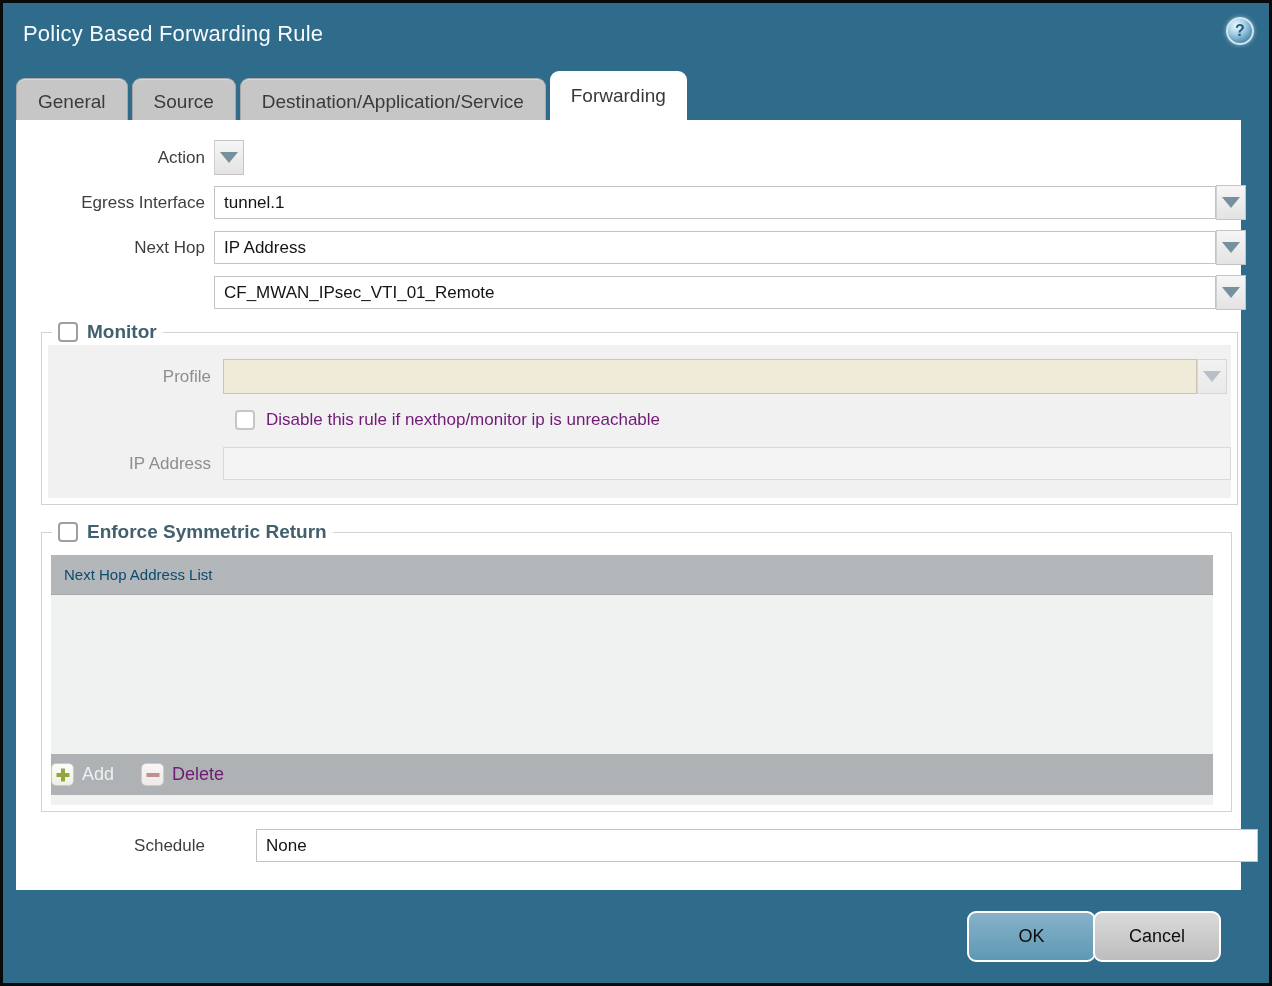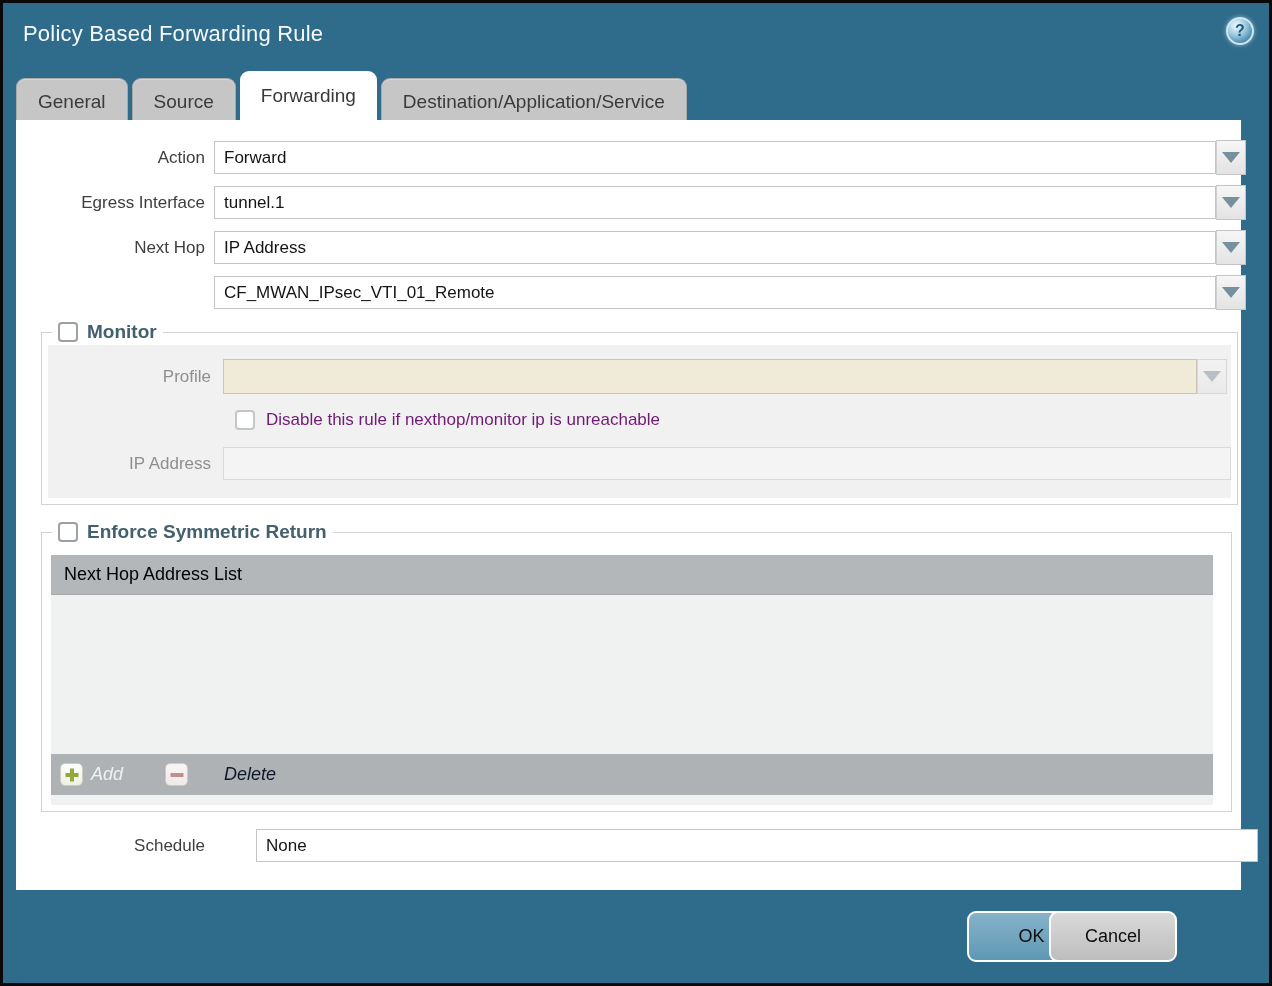--- a/index.html
+++ b/index.html
@@ -93,84 +93,81 @@
     width:974px; height:35px; background:#f0ead8; border:1px solid #ccc5b3; flex:none;
   }
   .ipbox {
     width:1008px; height:33px; background:#f4f4f5; border:1px solid #d9d9d9; flex:none;
   }
   .chkrow { display:flex; align-items:center; margin:0 0 14px 187px; height:24px; }
   .chklabel { font-size:17px; color:#701a75; margin-left:11px; }
   
   .nh-table { margin:10px 12px 0 3px; background:#f0f1f1; padding-bottom:10px; }
   .nh-head {
-    height:40px; background:#b3b7ba; color:#000000; font-size:18px;
+    height:40px; background:#b3b7ba; color:#0c4a6e; font-size:15px;
     display:flex; align-items:center; padding-left:13px;
     border-bottom:1px solid #a6aaad;
   }
   .nh-body { height:159px; background:#f0f1f1; }
   .nh-foot {
     height:41px; background:#aeb2b5; display:flex; align-items:center;
-    padding-left:9px; gap:42px;font-style:italic;
+    gap:27px;
   }
   .tbtn { display:flex; align-items:center; gap:8px; cursor:pointer; }
   .tico {
     width:23px; height:23px; border-radius:5px; position:relative; flex:none;
     background:linear-gradient(#fcfdf9,#eef0e6); border:1px solid #c9cdbf;
   }
   .tico.plus::before, .tico.plus::after {
     content:""; position:absolute; background:#94a73e; left:50%; top:50%;
   }
   .tico.plus::before { width:13px; height:4px; transform:translate(-50%,-50%); }
   .tico.plus::after  { width:4px; height:13px; transform:translate(-50%,-50%); }
   .tico.minus { background:linear-gradient(#faf6f6,#efe9e9); border-color:#d3c8c8; }
   .tico.minus::before {
     content:""; position:absolute; background:#c08f94; width:13px; height:4px;
     left:50%; top:50%; transform:translate(-50%,-50%);
   }
   .tbtn-label { font-size:18px; color:#eef1f2; }
-  .tbtn.disabled .tbtn-label { color:#0f172a;margin-left:28px; }
+  .tbtn.disabled .tbtn-label { color:#701a75; }
   
   .schedule { margin-top:17px;gap:42px; }
   
   .btn {
     position:absolute; top:908px; height:51px; border-radius:9px;
     border:2px solid #ffffff; font-size:18px; color:#0d0d0d; cursor:pointer;
     display:flex; align-items:center; justify-content:center;
     font-family:"Liberation Sans", sans-serif;
   }
   .btn.ok { left:964px; width:129px; background:linear-gradient(#86b2c9,#5f98b4); }
-  .btn.cancel { left:1046px; width:128px; background:linear-gradient(#dadada,#bdbdbd); }
+  .btn.cancel { left:1090px; width:128px; background:linear-gradient(#dadada,#bdbdbd); }
 </style>
 </head>
 <body>
 
 <div class="frame">
 
   <div class="titlebar">
     <div class="title">Policy Based Forwarding Rule</div>
     <div class="help">
       <span>?</span>
     </div>
   </div>
 
   <div class="tabs">
     <div class="tab">General</div>
     <div class="tab">Source</div>
+    <div class="tab">Destination/Application/Service</div>
     <div class="tab active">Forwarding</div>
-    <div class="tab">Destination/Application/Service</div>
   </div>
 
   <div class="content">
 
     <div class="frow">
       <div class="flabel">Action</div>
-      <div class="fbox">
-        <span>Forward</span>
-      </div>
       <div class="ddbtn">
         <span class="arrow"></span>
       </div>
     </div>
 
     <div class="frow">
       <div class="flabel">Egress Interface</div>
       <div class="fbox">
         <span>tunnel.1</span>
       </div>

